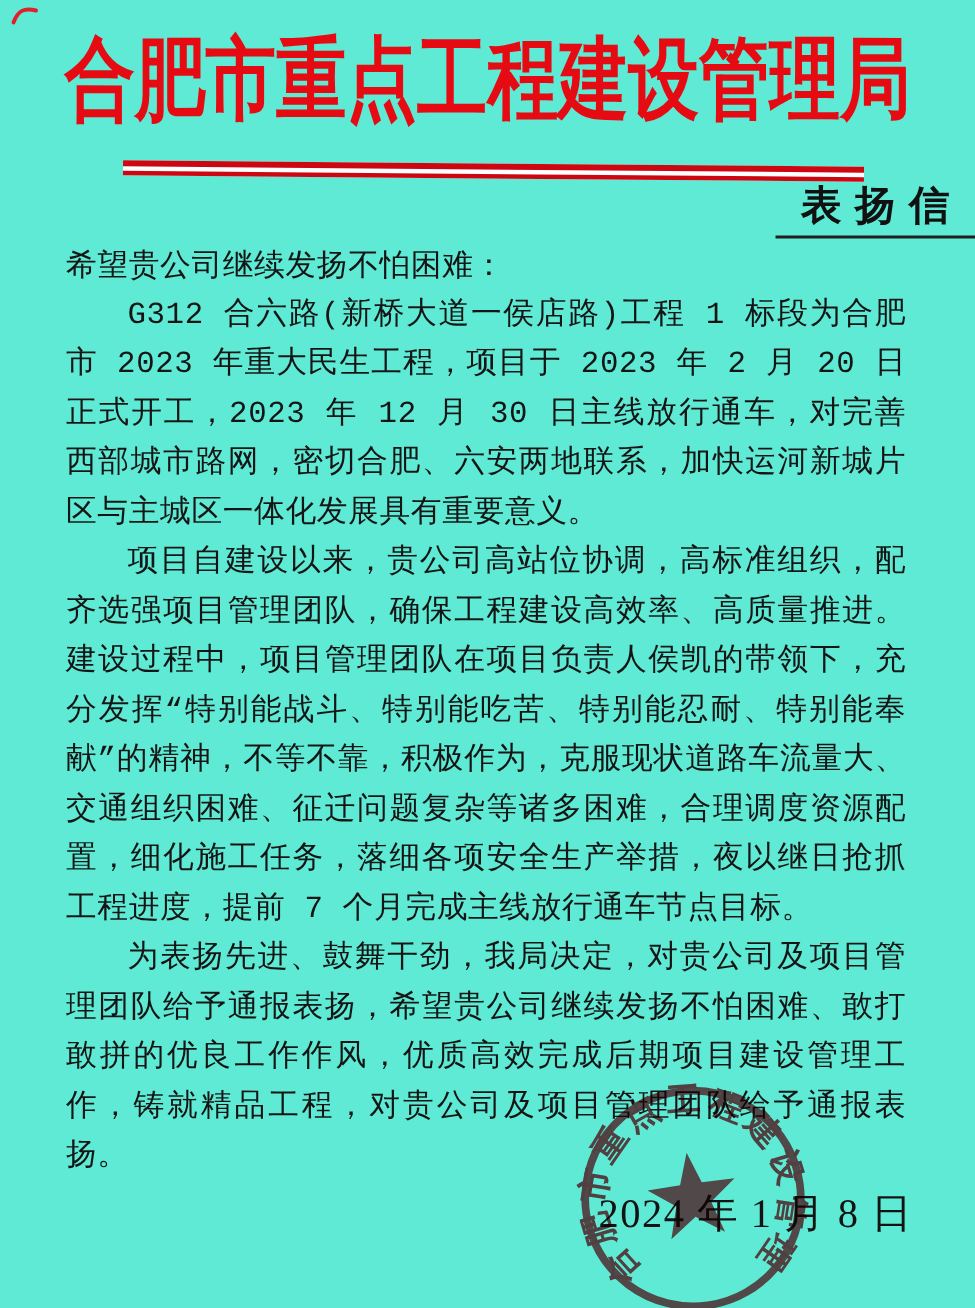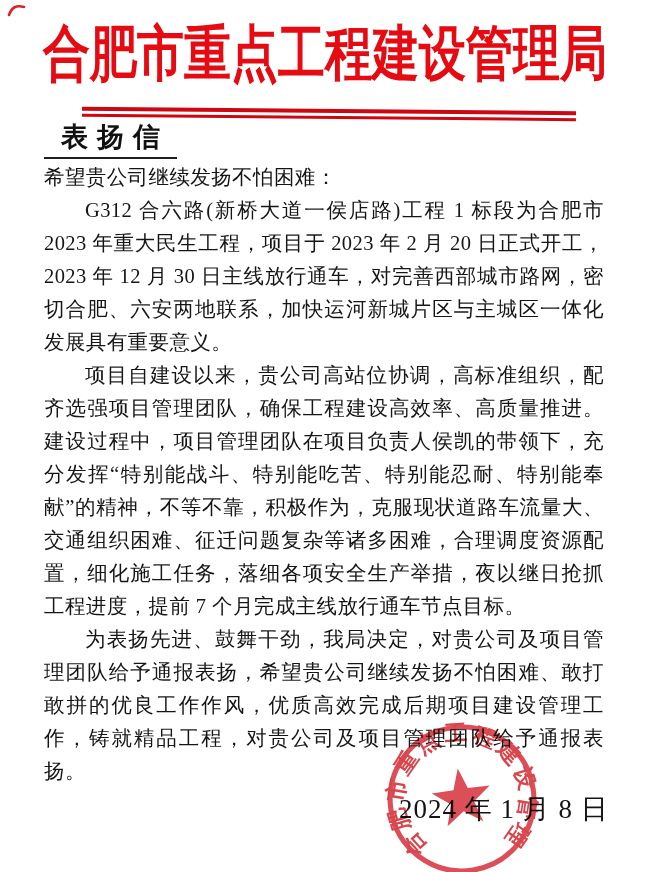--- a/index.html
+++ b/index.html
@@ -1,44 +1,44 @@
 <!DOCTYPE html>
 <html><head>
 <meta charset="utf-8">
 <style>
   html,body{margin:0;padding:0;background:#9a9a9a;}
   .page{
-    position:relative;width:650px;height:872px;background:#ffffff;
+    position:relative;width:650px;height:872px;background:#5eead4;
     overflow:hidden;margin:0 auto;
     font-family:"Liberation Serif","DejaVu Serif",serif;color:#1c1c1c;
   }
   .scan-mark{position:absolute;top:2px;left:7px;width:20px;height:16px;}
   .letterhead{
     position:absolute;top:22px;left:0;right:0;margin:0;
     text-align:center;font-size:47px;line-height:64px;font-weight:900;
     color:#e60a12;letter-spacing:0px;white-space:nowrap;
     transform:scaleY(1.28);transform-origin:center;
   }
   .divider{
     position:absolute;top:109px;left:82px;width:494px;height:3px;
     border-top:4px solid #cd0712;border-bottom:3px solid #cd0712;
     background:#fff;transform:rotate(0.5deg);
   }
-  .title-row{position:absolute;top:119px;left:0;right:0;text-align:left;margin-left:44px;}
+  .title-row{position:absolute;top:119px;left:0;right:0;text-align:right;}
   .letter-title{
     display:inline-block;font-size:27px;font-weight:700;letter-spacing:9px;
     padding:0 8px 2px 17px;border-bottom:2.5px solid #1f1f1f;color:#111;
   }
   .body-text{position:absolute;top:161px;left:44px;right:46px;}
   .body-text p{
     margin:0;font-size:20.5px;line-height:33px;text-align:justify;
     letter-spacing:0.4px;color:#151515;
   }
   .salutation{text-indent:0;}
-  .para{text-indent:2em;}
+  .para{text-indent:2em;font-family:Liberation Mono, monospace;}
   .date-line{
     position:absolute;top:791px;left:399px;font-size:27px;
     letter-spacing:1px;color:#141414;white-space:nowrap;
   }
   .seal{
     position:absolute;top:722px;left:385px;width:154px;height:154px;
     transform:rotate(-8deg);opacity:0.85;mix-blend-mode:multiply;
     pointer-events:none;
   }
   .seal svg{width:100%;height:100%;}

